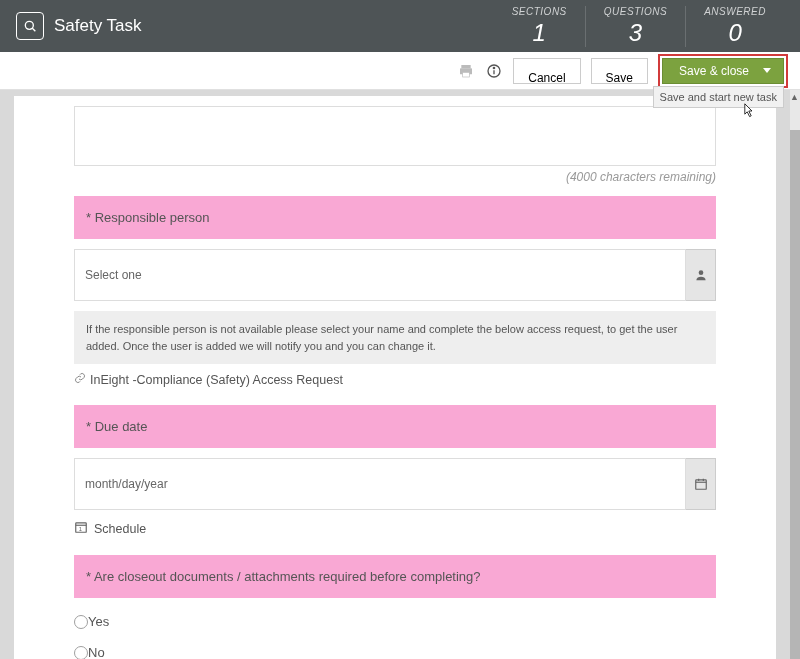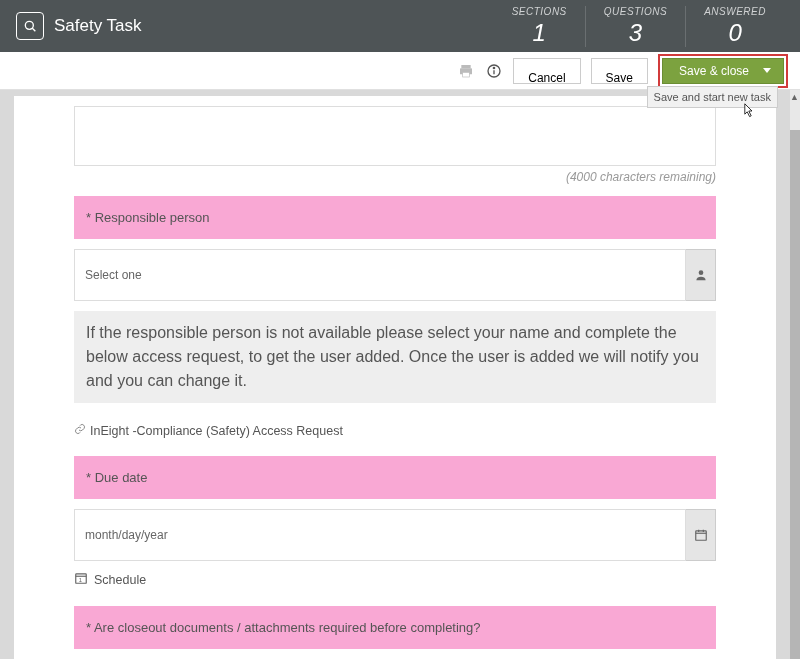--- a/index.html
+++ b/index.html
@@ -13,38 +13,38 @@
   .stat:first-child { border-left: none; }
   .stat-label { font-size: 10px; letter-spacing: 0.5px; color: #d0d2d3; }
   .stat-value { font-size: 24px; font-weight: 400; margin-top: 2px; }
   
   .toolbar { background: #fff; height: 38px; display: flex; align-items: center; justify-content: flex-end; padding: 0 12px; gap: 10px; border-bottom: 1px solid #e0e0e0; }
   .tool-icon { width: 18px; height: 18px; color: #888; display:flex; align-items:center; justify-content:center; }
   .btn { height: 26px; padding: 12px 14px; font-size: 12px; border: 1px solid #ccc; background: #fff; cursor: pointer; }
   .btn-green { background: #7ca23f; border: 1px solid #6a8d33; color: #fff; height: 26px; padding: 0 12px 0 16px; font-size: 12px; display: flex; align-items: center; gap: 14px; cursor:pointer; }
   .btn-green-caret { width: 0; height: 0; border-left: 4px solid transparent; border-right: 4px solid transparent; border-top: 5px solid #fff; }
   .save-close-wrap { position: relative; border: 2px solid #d23b3b; padding: 2px; }
-  .dropdown-menu { position: absolute; top: 30px; right: 8px; background: #f1f1f1; border: 1px solid #ccc; font-size: 11px; color: #555; padding: 4px 6px; white-space: nowrap; z-index: 5; }
+  .dropdown-menu { position: absolute; top: 30px; right: 2px; background: #f1f1f1; border: 1px solid #ccc; font-size: 11px; color: #555; padding: 4px 6px; white-space: nowrap; z-index: 5; }
   .cursor-img { position: absolute; top: 46px; right: 30px; z-index: 6; }
   
   .content-wrap { display: flex; }
   .content { background: #fff; margin: 6px 14px 0 14px; padding: 0 0 18px 0; flex: 1; }
   .scrollbar { width: 10px; background: #e8e8e8; position: relative; }
   .scroll-thumb { position: absolute; top: 40px; right: 0; width: 10px; height: 590px; background: #b5b5b5; }
   .scroll-arrow { position:absolute; right:1px; font-size:9px; color:#666; }
   
   .textarea-empty { margin: 10px 60px 4px 60px; height: 60px; border: 1px solid #ddd; }
   .char-remaining { text-align: right; font-size: 12px; color: #999; font-style: italic; margin: 2px 60px 12px 0; }
   
   .section-head { background: #f9a8d4; padding: 14px 12px; margin: 0 60px 10px 60px; font-size: 13px; color: #555; }
   .select-row { display: flex; margin: 0 60px 10px 60px; }
   .select-input { flex: 1; border: 1px solid #ddd; padding: 18px 10px; font-size: 12px; color: #666; background:#fff; }
   .select-btn { width: 30px; background: #e5e5e5; border: 1px solid #ccc; border-left: none; display:flex; align-items:center; justify-content:center; color:#666; }
   
-  .info-box { background: #eeeeee; margin: 0 60px 20px 60px; padding: 10px 12px; font-size: 16px; color: #555; line-height: 1.5; }
+  .info-box { background: #eeeeee; margin: 0 60px 8px 60px; padding: 10px 12px; font-size: 11px; color: #555; line-height: 1.5; }
   .link-row { margin: 0 60px 18px 60px; font-size: 12.5px; color: #555; display:flex; align-items:center; gap:4px; }
   
   .schedule-row { margin: 6px 60px 18px 60px; display: flex; align-items: center; gap: 6px; color: #555; font-size: 12.5px; }
   
   .radio-row { margin: 16px 60px 6px 60px; display: flex; align-items: center; color: #555; font-size: 13px; }
   .radio-circle { width: 14px; height: 14px; border: 1.5px solid #a0a0a0; border-radius: 50%; }
   
   .assign-area { margin: 22px 60px 0 60px; display: flex; flex-direction: column; gap: 6px; align-items: flex-start; position:relative; }
   .assign-btn { background: #5b6163; color: #fff; border: none; padding: 6px 12px; font-size: 12px; cursor:pointer; }
   .req-star { position:absolute; left:-10px; top:4px; color:#555; font-size:13px; }

